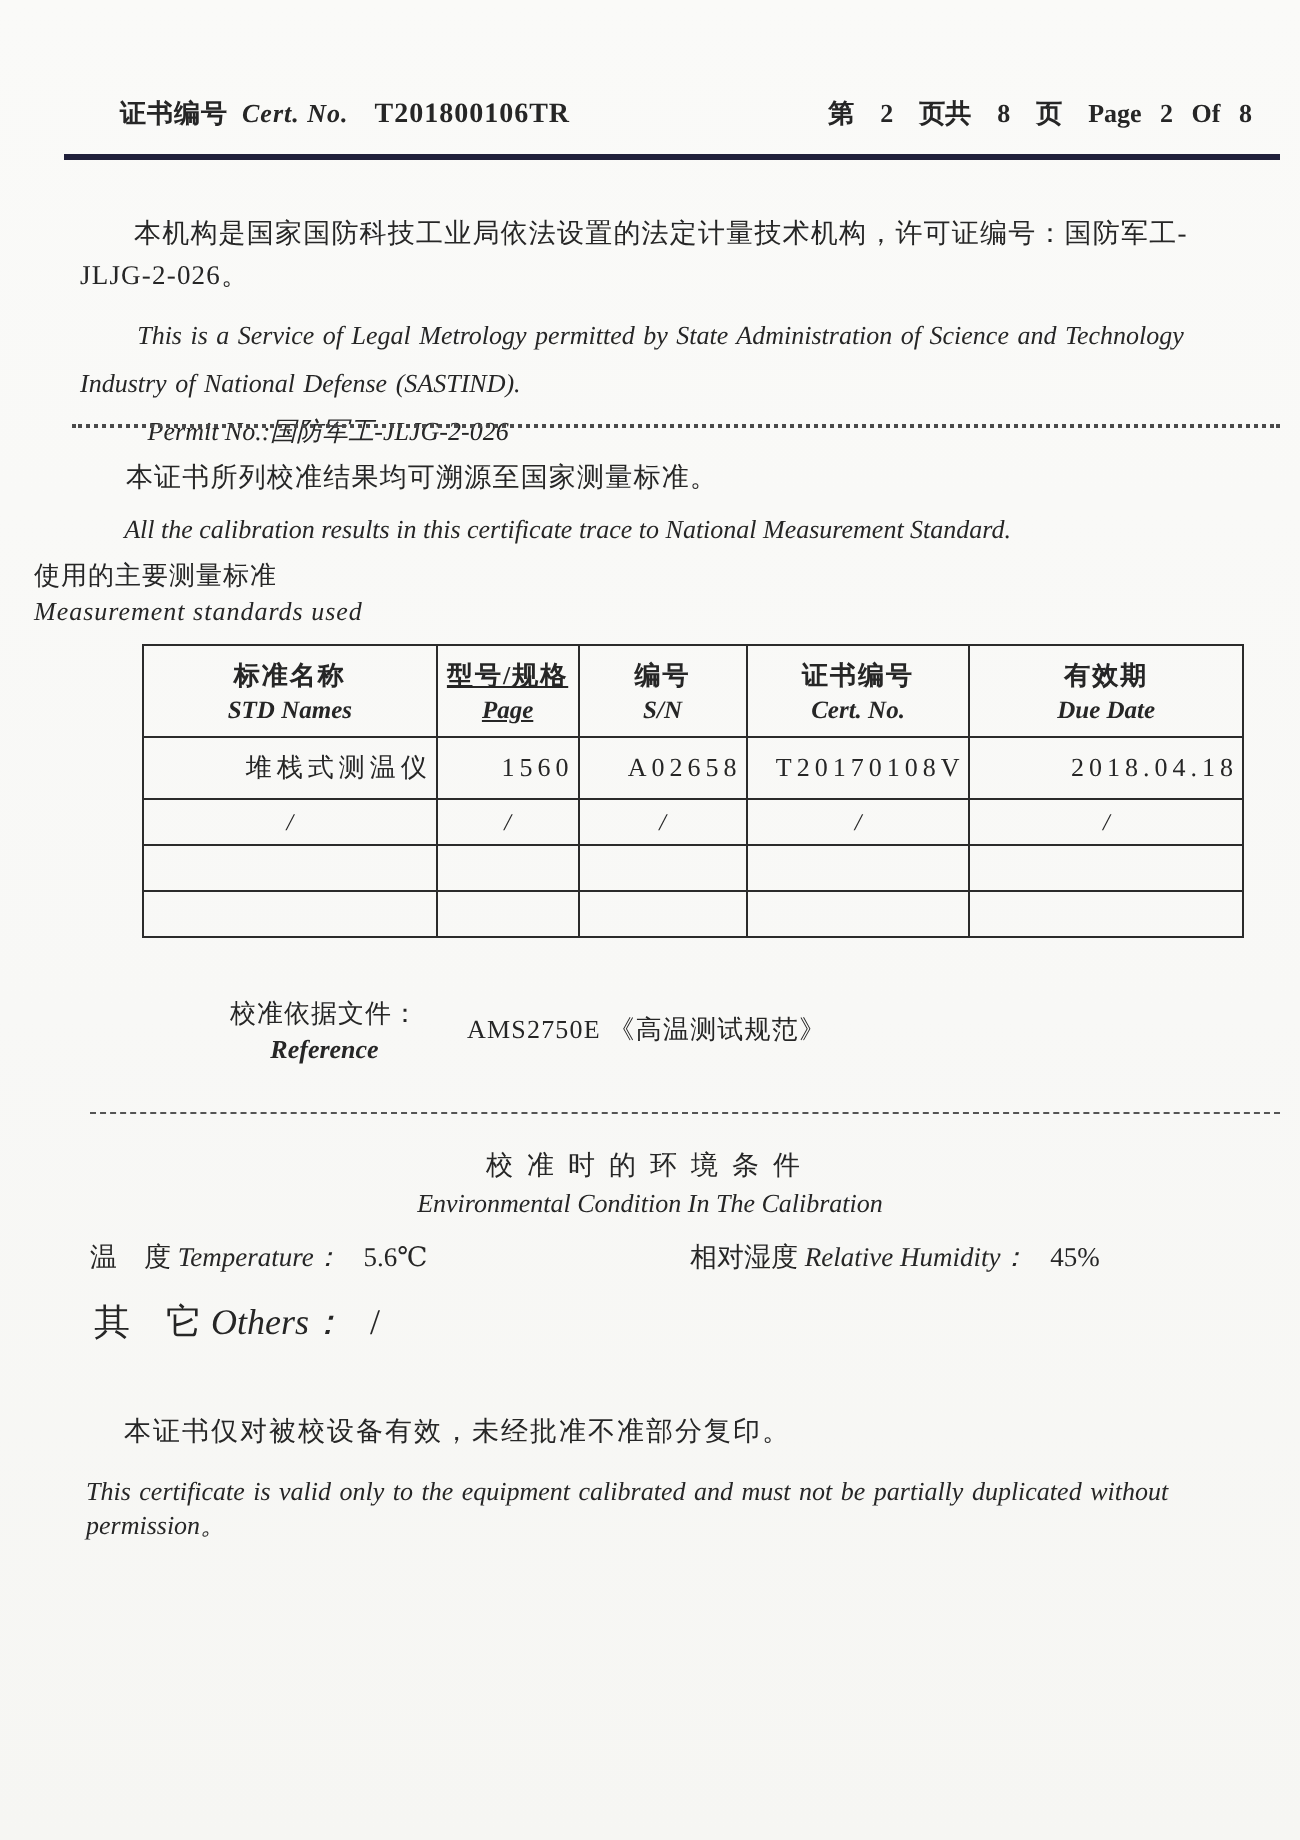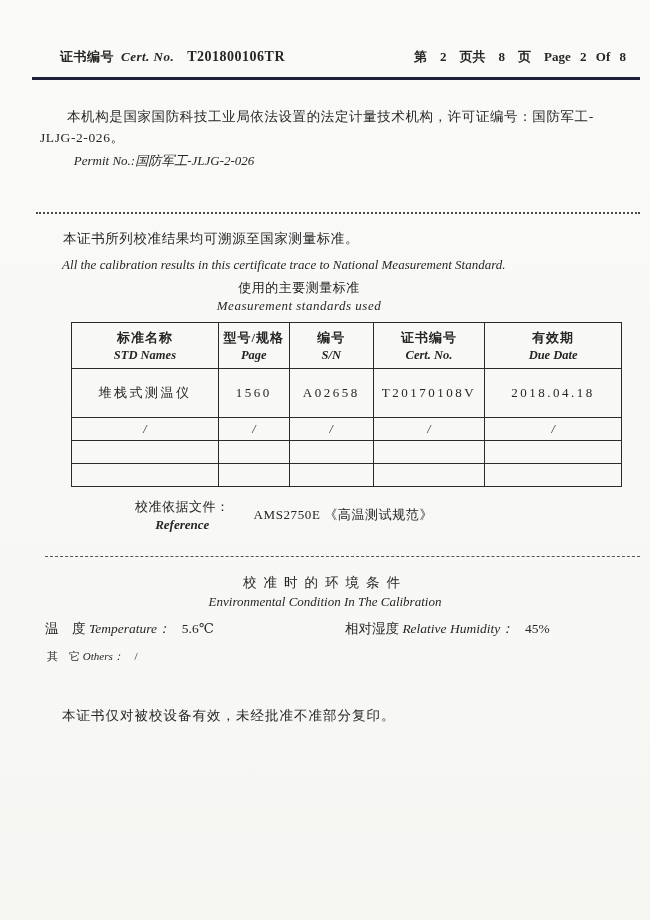--- a/index.html
+++ b/index.html
@@ -47,57 +47,57 @@
   }
   .rule-dashed {
     top: 556px; left: 45px; width: 595px; height: 0;
     border-top: 1px dashed #555;
   }
 
   
   .trace { top: 230px; left: 40px; width: 580px; font-size: 13.5px; }
   .trace .zh { text-indent: 1.7em; letter-spacing: .6px; }
   .trace .en { font-style: italic; text-indent: 1.7em; margin-top: 9px; font-size: 13px; }
-  .tbl-title { top: 279px; left: 0; width: 598px; text-align: center; font-size: 13px; letter-spacing: .5px; }
+  .tbl-title { top: 279px; left: 17px; width: 598px; text-align: left; font-size: 13px; letter-spacing: .5px; }
   .tbl-title .en { font-style: italic; margin-top: 1px; }
 
   
   table.std {
     top: 322px; left: 71px; position: absolute;
     width: 551px; border-collapse: collapse;
     font-size: 13px;
   }
   table.std, table.std th, table.std td { border: 1.5px solid #2b2b2b; }
   table.std th { height: 46px; font-weight: bold; text-align: center; vertical-align: middle; padding: 2px; }
   table.std th .zh { display: block; letter-spacing: 1px; font-size: 13px; }
   table.std th .en { display: block; font-style: italic; font-size: 12.5px; margin-top: 1px; }
   table.std td { text-align: center; vertical-align: middle; padding: 0 2px; }
-  tr.data-row td { height: 49px; letter-spacing: 2.5px; }
+  tr.data-row td { height: 31px; letter-spacing: 2.5px; text-align: right; }
   tr.slash-row td { height: 23px; font-size: 12px; font-style: italic; }
   tr.empty-row td { height: 23px; }
-  .c0 { width: 145px; } .c1 { width: 70px; } .c2 { width: 83px; }
+  .c0 { width: 145px; } .c1 { width: 70px; text-decoration: underline; } .c2 { width: 83px; }
   .c3 { width: 110px; } .c4 { width: 135px; }
 
   
-  .reference { top: 498px; left: 115px; display: flex; align-items: center; gap: 24px; font-size: 13px; margin-left: 20px; }
+  .reference { top: 498px; left: 115px; display: flex; align-items: center; gap: 24px; font-size: 13px; }
   .reference .lbl { text-align: center; }
   .reference .lbl .zh { display: block; letter-spacing: .5px; }
   .reference .lbl .en { display: block; font-style: italic; font-weight: bold; margin-top: 1px; }
   .reference .val { letter-spacing: .6px; margin-top: -2px; }
 
   
   .env-title { top: 574px; left: 0; width: 650px; text-align: center; }
   .env-title .zh { font-size: 13.5px; letter-spacing: 7px; }
   .env-title .en { font-style: italic; font-size: 13px; margin-top: 2px; }
   .env-row { top: 620px; left: 45px; width: 575px; font-size: 13.5px; }
   .env-item { white-space: nowrap; }
   .env-item .en { font-style: italic; }
   .env-item .valgap { margin-left: 8px; }
   .hum { position: absolute; left: 300px; top: 0; }
-  .others-row { top: 649px; left: 47px; font-size: 11px; }
+  .others-row { top: 649px; left: 47px; font-size: 18px; }
 
   
   .notice-zh { top: 707px; left: 62px; font-size: 13.5px; letter-spacing: 1px; }
   .notice-en { top: 738px; left: 43px; width: 585px; font-style: italic; font-size: 13px; word-spacing: 1px; }
 </style>
 </head>
 <body>
 
 <div class="page">
 
@@ -114,20 +114,21 @@
       <span>8</span>
       <span>页</span>
       <span class="en">Page 2 Of 8</span>
     </div>
   </div>
 
   <div class="abs rule-thick"></div>
 
   <div class="abs intro">
     <p class="zh">本机构是国家国防科技工业局依法设置的法定计量技术机构，许可证编号：国防军工-JLJG-2-026。</p>
+    <p class="en">This is a Service of Legal Metrology permitted by State Administration of Science and Technology Industry of National Defense (SASTIND).</p>
     <p class="permit">Permit No.:国防军工-JLJG-2-026</p>
   </div>
 
   <div class="abs rule-dotted"></div>
 
   <div class="abs trace">
     <p class="zh">本证书所列校准结果均可溯源至国家测量标准。</p>
     <p class="en">All the calibration results in this certificate trace to National Measurement Standard.</p>
   </div>
 
@@ -221,14 +222,15 @@
     </span>
   </div>
 
   <div class="abs others-row env-item">
     <span>其　它</span>
     <span class="en">Others：</span>
     <span class="valgap">/</span>
   </div>
 
   <div class="abs notice-zh">本证书仅对被校设备有效，未经批准不准部分复印。</div>
+  <div class="abs notice-en">This certificate is valid only to the equipment calibrated and must not be partially duplicated without permission。</div>
 
 </div>
 
 </body></html>

